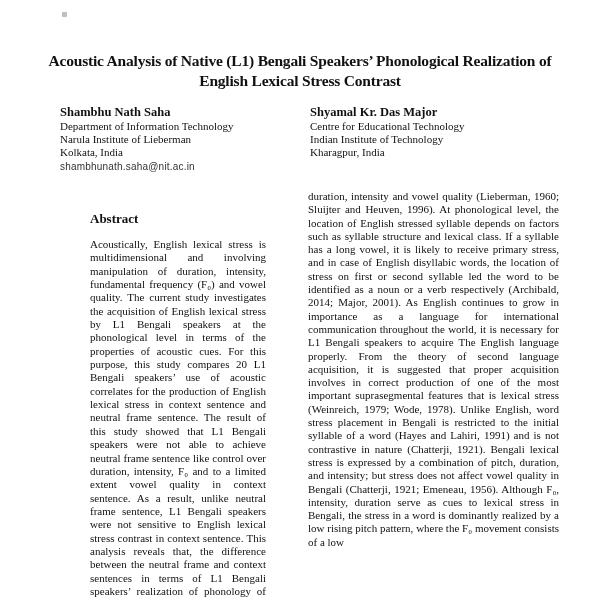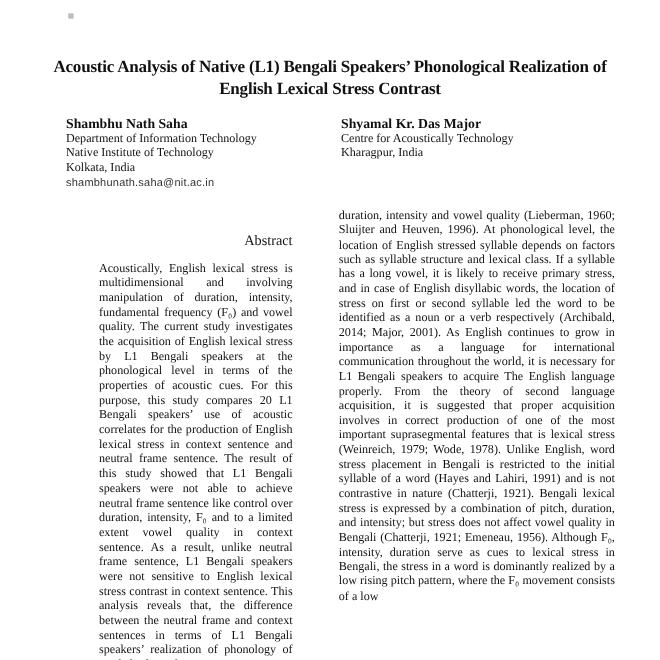--- a/index.html
+++ b/index.html
@@ -64,23 +64,23 @@
     line-height: 13px;
     letter-spacing: 0.2px;
     color: #333333;
     margin-top: 1px;
   }
   .abstract-heading {
     position: absolute;
     left: 90px;
     top: 211px;
     width: 176px;
-    text-align: right;
+    text-align: left;
     font-size: 13px;
-    font-weight: normal;
+    font-weight: bold;
   }
   .abstract-body {
     position: absolute;
     left: 90px;
     top: 238px;
     width: 176px;
     font-size: 11px;
     line-height: 13.35px;
     text-align: justify;
   }
@@ -101,27 +101,28 @@
 
   <div class="stray-mark"></div>
 
   <h1 class="paper-title">Acoustic Analysis of Native (L1) Bengali Speakers’ Phonological Realization of
 English Lexical Stress Contrast</h1>
 
   <div>
     <div class="author-block first">
       <div class="author-name">Shambhu Nath Saha</div>
       <div class="affil-line">Department of Information Technology</div>
-      <div class="affil-line">Native Institute of Technology</div>
+      <div class="affil-line">Narula Institute of Lieberman</div>
       <div class="affil-line">Kolkata, India</div>
       <div class="author-email">shambhunath.saha@nit.ac.in</div>
     </div>
     <div class="author-block second">
       <div class="author-name">Shyamal Kr. Das Major</div>
-      <div class="affil-line">Centre for Acoustically Technology</div>
+      <div class="affil-line">Centre for Educational Technology</div>
+      <div class="affil-line">Indian Institute of Technology</div>
       <div class="affil-line">Kharagpur, India</div>
     </div>
   </div>
 
   <div class="abstract-heading">Abstract</div>
   <div class="abstract-body">Acoustically, English lexical stress is multidimensional and involving manipulation of duration, intensity, fundamental frequency (F₀) and vowel quality. The current study investigates the acquisition of English lexical stress by L1 Bengali speakers at the phonological level in terms of the properties of acoustic cues. For this purpose, this study compares 20 L1 Bengali speakers’ use of acoustic correlates for the production of English lexical stress in context sentence and neutral frame sentence. The result of this study showed that L1 Bengali speakers were not able to achieve neutral frame sentence like control over duration, intensity, F₀ and to a limited extent vowel quality in context sentence. As a result, unlike neutral frame sentence, L1 Bengali speakers were not sensitive to English lexical stress contrast in context sentence. This analysis reveals that, the difference between the neutral frame and context sentences in terms of L1 Bengali speakers’ realization of phonology of English lexical stress contrast was probably due to the influence of Bengali phonology of lexical stress placement (restricted to the initial syllable of a word) on L1 Bengali speakers’ English speech.</div>
 
   <div class="body-column">duration, intensity and vowel quality (Lieberman, 1960; Sluijter and Heuven, 1996). At phonological level, the location of English stressed syllable depends on factors such as syllable structure and lexical class. If a syllable has a long vowel, it is likely to receive primary stress, and in case of English disyllabic words, the location of stress on first or second syllable led the word to be identified as a noun or a verb respectively (Archibald, 2014; Major, 2001). As English continues to grow in importance as a language for international communication throughout the world, it is necessary for L1 Bengali speakers to acquire The English language properly. From the theory of second language acquisition, it is suggested that proper acquisition involves in correct production of one of the most important suprasegmental features that is lexical stress (Weinreich, 1979; Wode, 1978). Unlike English, word stress placement in Bengali is restricted to the initial syllable of a word (Hayes and Lahiri, 1991) and is not contrastive in nature (Chatterji, 1921). Bengali lexical stress is expressed by a combination of pitch, duration, and intensity; but stress does not affect vowel quality in Bengali (Chatterji, 1921; Emeneau, 1956). Although F₀, intensity, duration serve as cues to lexical stress in Bengali, the stress in a word is dominantly realized by a low rising pitch pattern, where the F₀ movement consists of a low</div>
 
 </div>

